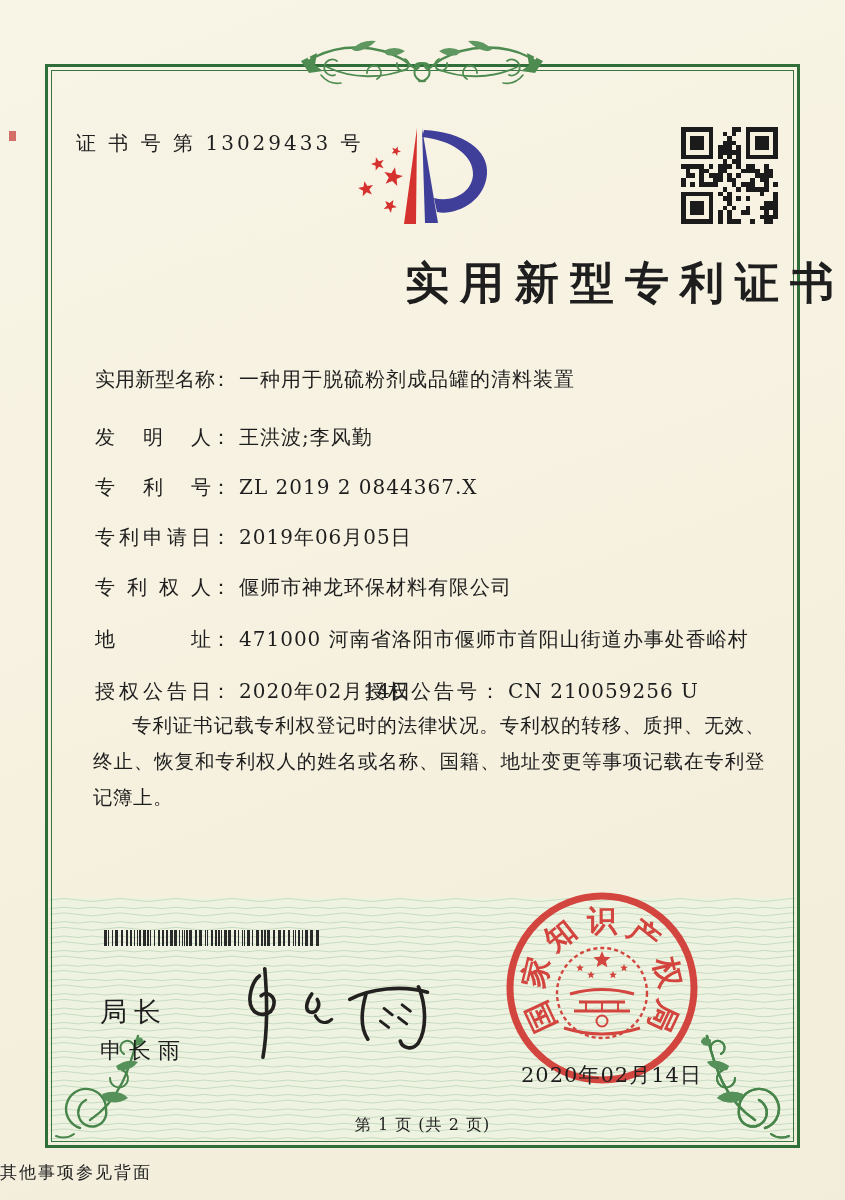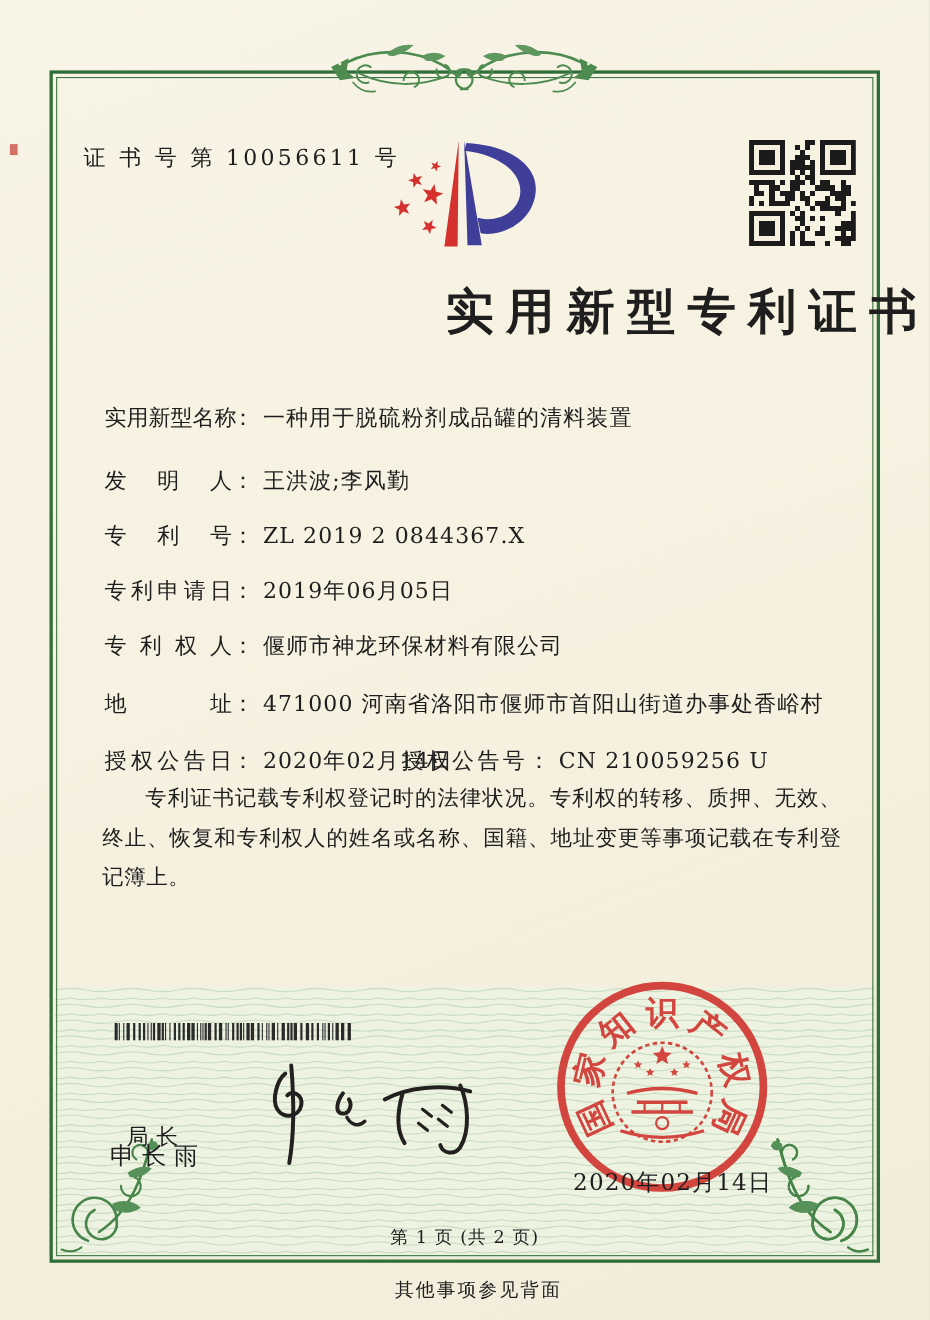--- a/index.html
+++ b/index.html
@@ -32,29 +32,29 @@
   .frow.r1{top:366px;} .frow.r2{top:424px;} .frow.r3{top:474px;}
   .frow.r4{top:524px;} .frow.r5{top:574px;} .frow.r6{top:626px;} .frow.r7{top:678px;}
   .grant-no{position:absolute;left:365px;top:678px;font-size:20px;white-space:nowrap;z-index:5;}
   .grant-no .flabel2{letter-spacing:3px;}
   
   .body-text{position:absolute;left:93px;top:708px;width:672px;z-index:5;}
   .body-text p{margin:0;font-size:19.5px;line-height:1.85;text-align:justify;text-indent:2em;letter-spacing:.5px;}
   
   .barcode{position:absolute;left:104px;top:930px;width:216px;height:16px;z-index:5;}
   
-  .gov-title{position:absolute;left:100px;top:1020px;font-size:20px;letter-spacing:7px;z-index:5;margin-left:15px;}
+  .gov-title{position:absolute;left:100px;top:994px;font-size:27px;letter-spacing:7px;z-index:5;}
   .gov-name{position:absolute;left:100px;top:1036px;font-size:22px;letter-spacing:7px;z-index:5;}
   .signature{position:absolute;left:225px;top:960px;width:235px;height:106px;z-index:6;}
   
   .seal{position:absolute;left:502px;top:888px;width:200px;height:200px;z-index:6;opacity:.94;}
   .seal-date{position:absolute;left:521px;top:1061px;font-size:21px;letter-spacing:1px;z-index:7;}
   
   .page-info{position:absolute;left:0;top:1115px;width:845px;text-align:center;font-size:16px;letter-spacing:1px;z-index:5;}
-  .back-note{position:absolute;left:0;top:1161px;width:800px;text-align:center;font-size:17px;letter-spacing:2px;z-index:5;padding-left:35px;}
+  .back-note{position:absolute;left:0;top:1161px;width:800px;font-size:17px;letter-spacing:2px;z-index:5;}
 </style>
 </head>
 <body>
 
 <div class="page">
 
   <div class="reg-mark"></div>
 
   <svg class="waves" id="waves" viewBox="0 0 745 245" preserveAspectRatio="none">
     <rect x="0" y="0" width="745" height="245" fill="#eef3e1"></rect>
@@ -134,21 +134,21 @@
       <path d="M30,100 a20,20 0 1,1 26,-18 a14,14 0 1,1 -20,-10"></path>
       <path d="M60,50 a9,9 0 1,0 12,-8" stroke-width="2"></path>
       <path d="M74,26 a7,7 0 1,1 10,-4" stroke-width="2"></path>
       <path d="M52,66 q16,-6 26,4 q-12,8 -24,2 z" fill="#56915a" stroke="none"></path>
       <path d="M66,38 q12,-8 22,-4 q-8,10 -20,8 z" fill="#56915a" stroke="none"></path>
       <path d="M84,12 q8,-6 10,2 q-4,6 -10,2 z" fill="#56915a" stroke="none"></path>
       <path d="M6,108 q10,4 18,-2" stroke-width="2"></path>
     </g>
   </svg>
 
-  <div class="cert-no">证 书 号 第 10056611 号</div>
+  <div class="cert-no">证 书 号 第 13029433 号</div>
 
   <svg class="logo" viewBox="0 0 152 107">
     <g id="logoStars" fill="#d5322f">
         <polygon points="44.9,22.4 44.8,25.9 48.0,27.4 44.6,28.4 44.1,31.9 42.2,28.9 38.7,29.6 40.9,26.8 39.2,23.7 42.5,25.0"></polygon>
         <polygon points="22.9,33.3 25.9,37.2 30.7,36.0 27.9,40.0 30.6,44.2 25.9,42.8 22.7,46.6 22.6,41.7 18.0,39.9 22.6,38.2"></polygon>
         <polygon points="42.0,43.2 43.1,50.2 49.9,51.9 43.7,55.1 44.2,62.1 39.2,57.1 32.6,59.8 35.8,53.5 31.3,48.1 38.3,49.2"></polygon>
         <polygon points="11.4,57.2 14.4,61.9 20.0,61.1 16.3,65.4 18.9,70.4 13.7,68.3 9.7,72.3 10.1,66.7 5.1,64.1 10.5,62.7"></polygon>
         <polygon points="40.4,75.9 39.7,80.7 43.9,83.3 39.0,84.1 37.9,88.9 35.6,84.6 30.7,85.0 34.1,81.5 32.2,76.9 36.6,79.1"></polygon>
       </g>
     <path d="M64,4 L51,100 L63,100 Z" fill="#d5322f"></path>

